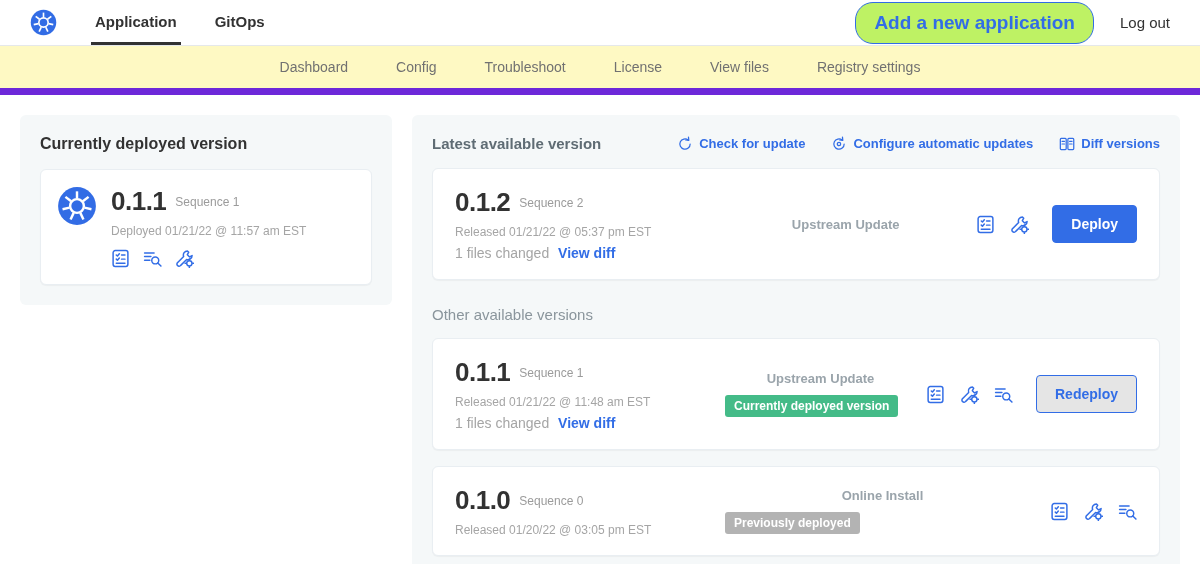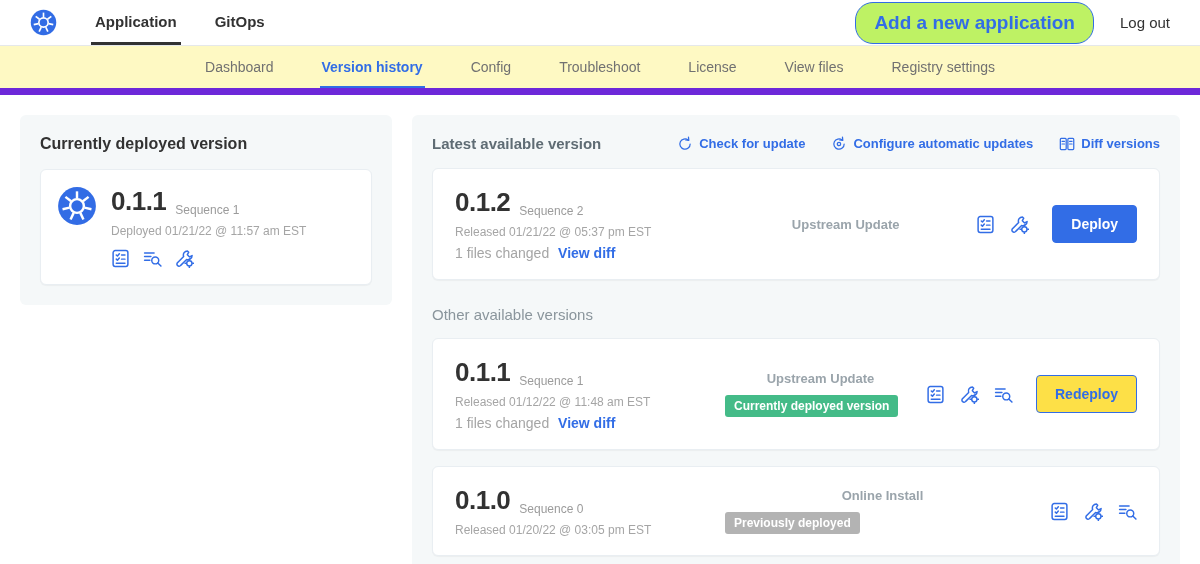--- a/index.html
+++ b/index.html
@@ -57,21 +57,21 @@
   .panel-title{margin:0 0 16px;font-size:16px;font-weight:700;color:#323232;}
   .versions-title{margin:0;font-size:15px;font-weight:700;color:#5f6c74;}
 
   .card{
     background:#fff;border:1px solid #e9eef2;border-radius:6px;
     box-shadow:0 1px 1px rgba(0,0,0,.04);
   }
 
   
   .deployed-card{display:flex;gap:14px;padding:16px;}
-  .version-row{display:flex;align-items:flex-end;}
+  .version-row{display:flex;align-items:center;}
   .version-num{font-size:26px;font-weight:700;color:#323232;letter-spacing:-.5px;}
   .sequence{font-size:12px;color:#9b9b9b;margin-left:9px;}
   .meta{font-size:12px;color:#a5a5a5;margin-top:7px;}
   .icon-row{display:flex;align-items:center;gap:13px;margin-top:11px;}
   .icon-btn{cursor:pointer;color:var(--accent);}
   .icon-btn svg{width:19px;height:19px;}
 
   
   .panel-header{display:flex;justify-content:space-between;align-items:center;margin-bottom:16px;}
   .header-actions{display:flex;align-items:center;gap:26px;}
@@ -89,21 +89,21 @@
   .badge{
     display:inline-block;margin-top:9px;padding:4px 9px;border-radius:3px;
     color:#fff;font-size:12px;font-weight:700;
   }
   .badge.green{background:var(--badge-green);}
   .badge.gray{background:var(--badge-gray);}
   .deploy-btn{
     font-family:inherit;margin-left:8px;background:var(--accent);color:#fff;border:1px solid var(--accent);
     border-radius:4px;padding:10px 18px;font-size:14px;font-weight:700;cursor:pointer;
   }
-  .deploy-btn.outline{background:#fde047;color:var(--accent);}
+  .deploy-btn.outline{background:#e5e5e5;color:var(--accent);}
   .other-title{margin:26px 0 15px;font-size:15px;font-weight:400;color:#8a959c;}
   .hidden-defs{position:absolute;width:0;height:0;overflow:hidden;}
 </style>
 </head>
 <body>
 
 <svg class="hidden-defs" aria-hidden="true">
   <defs>
     <symbol id="i-k8s" viewBox="0 0 36 36">
       <circle cx="18" cy="18" r="17" fill="#326ce5" stroke="none"></circle>
@@ -168,21 +168,20 @@
     </div>
   </div>
   <div class="topbar-right">
     <button class="pill-btn">Add a new application</button>
     <span class="logout">Log out</span>
   </div>
 </header>
 
 <nav class="subnav">
   <div class="subnav-item">Dashboard</div>
-  <div class="subnav-item active">Version history</div>
   <div class="subnav-item">Config</div>
   <div class="subnav-item">Troubleshoot</div>
   <div class="subnav-item">License</div>
   <div class="subnav-item">View files</div>
   <div class="subnav-item">Registry settings</div>
 </nav>
 
 <main class="content">
 
   <section class="panel deployed-panel">
@@ -282,21 +281,21 @@
     </div>
 
     <h3 class="other-title">Other available versions</h3>
 
     <div class="card version-card">
       <div class="vc-left">
         <div class="version-row">
           <span class="version-num">0.1.1</span>
           <span class="sequence">Sequence 1</span>
         </div>
-        <div class="meta">Released 01/12/22 @ 11:48 am EST</div>
+        <div class="meta">Released 01/21/22 @ 11:48 am EST</div>
         <div class="files-row">
           <span>1 files changed</span>
           <span class="view-diff">View diff</span>
         </div>
       </div>
       <div class="vc-mid">
         <div class="source">Upstream Update</div>
         <span class="badge green">Currently deployed version</span>
       </div>
       <div class="vc-right">

